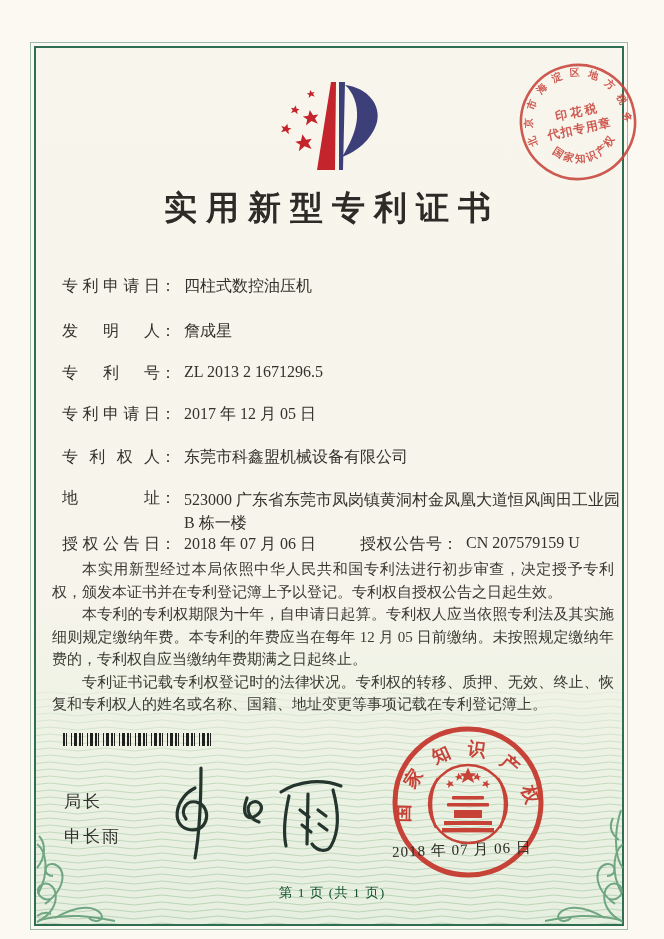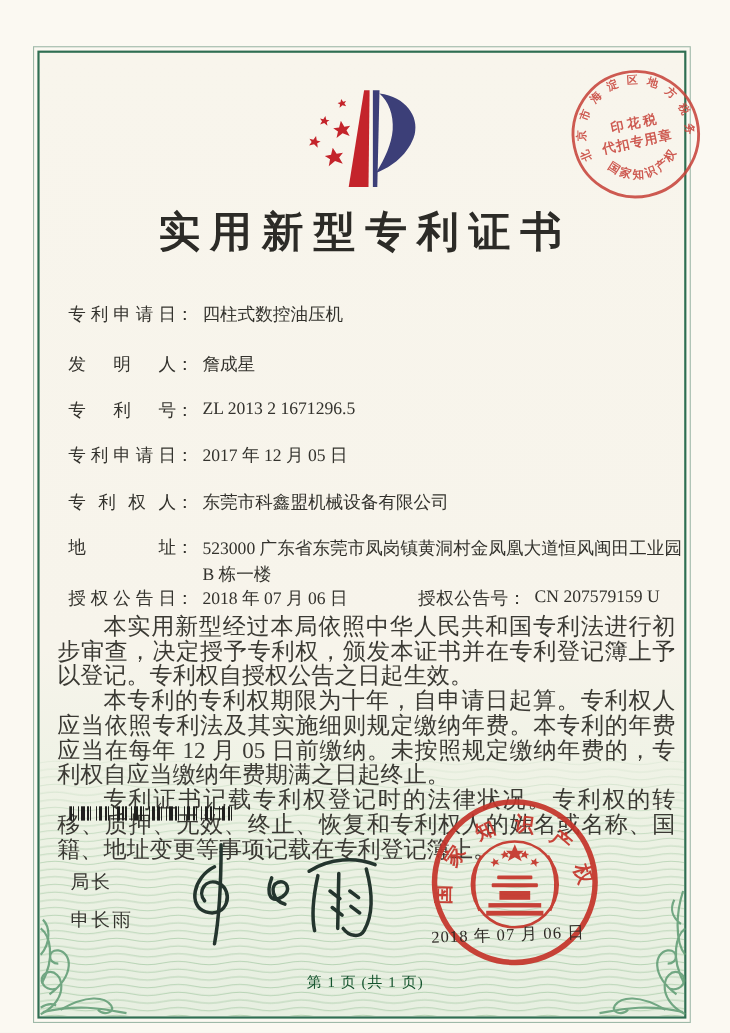--- a/index.html
+++ b/index.html
@@ -19,36 +19,36 @@
     background:linear-gradient(180deg,#f8f5ec 0%,#f7f4eb 62%,#edf2e4 78%,#e7efe1 100%);
   }
   .waves { position:absolute; left:36px; top:690px; width:586px; height:234px; }
   .cert-no {
     position:absolute; left:62px; top:88px;
     font-size:17px; letter-spacing:3px; color:#35342f;
   }
   .logo { position:absolute; left:255px; top:78px; width:150px; height:105px; }
   .doc-title {
     position:absolute; left:0; top:186px; width:100%;
-    text-align:center; font-size:38px; font-weight:700;
+    text-align:center; font-size:33px; font-weight:700;
     letter-spacing:9px; color:#2c2b27;
   }
   .field { position:absolute; left:62px; font-size:16px; white-space:nowrap; }
   .flabel {
     display:inline-block; width:98px; vertical-align:top;
     text-align:justify; text-align-last:justify;
   }
   .fcolon { display:inline-block; vertical-align:top; }
   .fvalue { display:inline-block; margin-left:8px; vertical-align:top; }
   .field-addr .fvalue { white-space:normal; width:444px; line-height:23px; }
-  .field-grant2 { left:380px; }
+  .field-grant2 { left:360px; }
   .field-grant2 .flabel { width:82px; }
   .paras {
     position:absolute; left:52px; top:558px; width:562px;
-    font-size:21px; line-height:22.5px; text-align:justify; color:#3a3933;
+    font-size:15px; line-height:22.5px; text-align:justify; color:#3a3933;
   }
   .paras p { text-indent:2em; margin:0; }
   .barcode {
     position:absolute; left:63px; top:733px; width:150px; height:13px;
     background:repeating-linear-gradient(90deg,
       #20201e 0px,#20201e 2px, transparent 2px, transparent 3px,
       #20201e 3px,#20201e 4px, transparent 4px, transparent 8px,
       #20201e 8px,#20201e 9px, transparent 9px, transparent 11px,
       #20201e 11px,#20201e 14px, transparent 14px, transparent 16px);
   }

